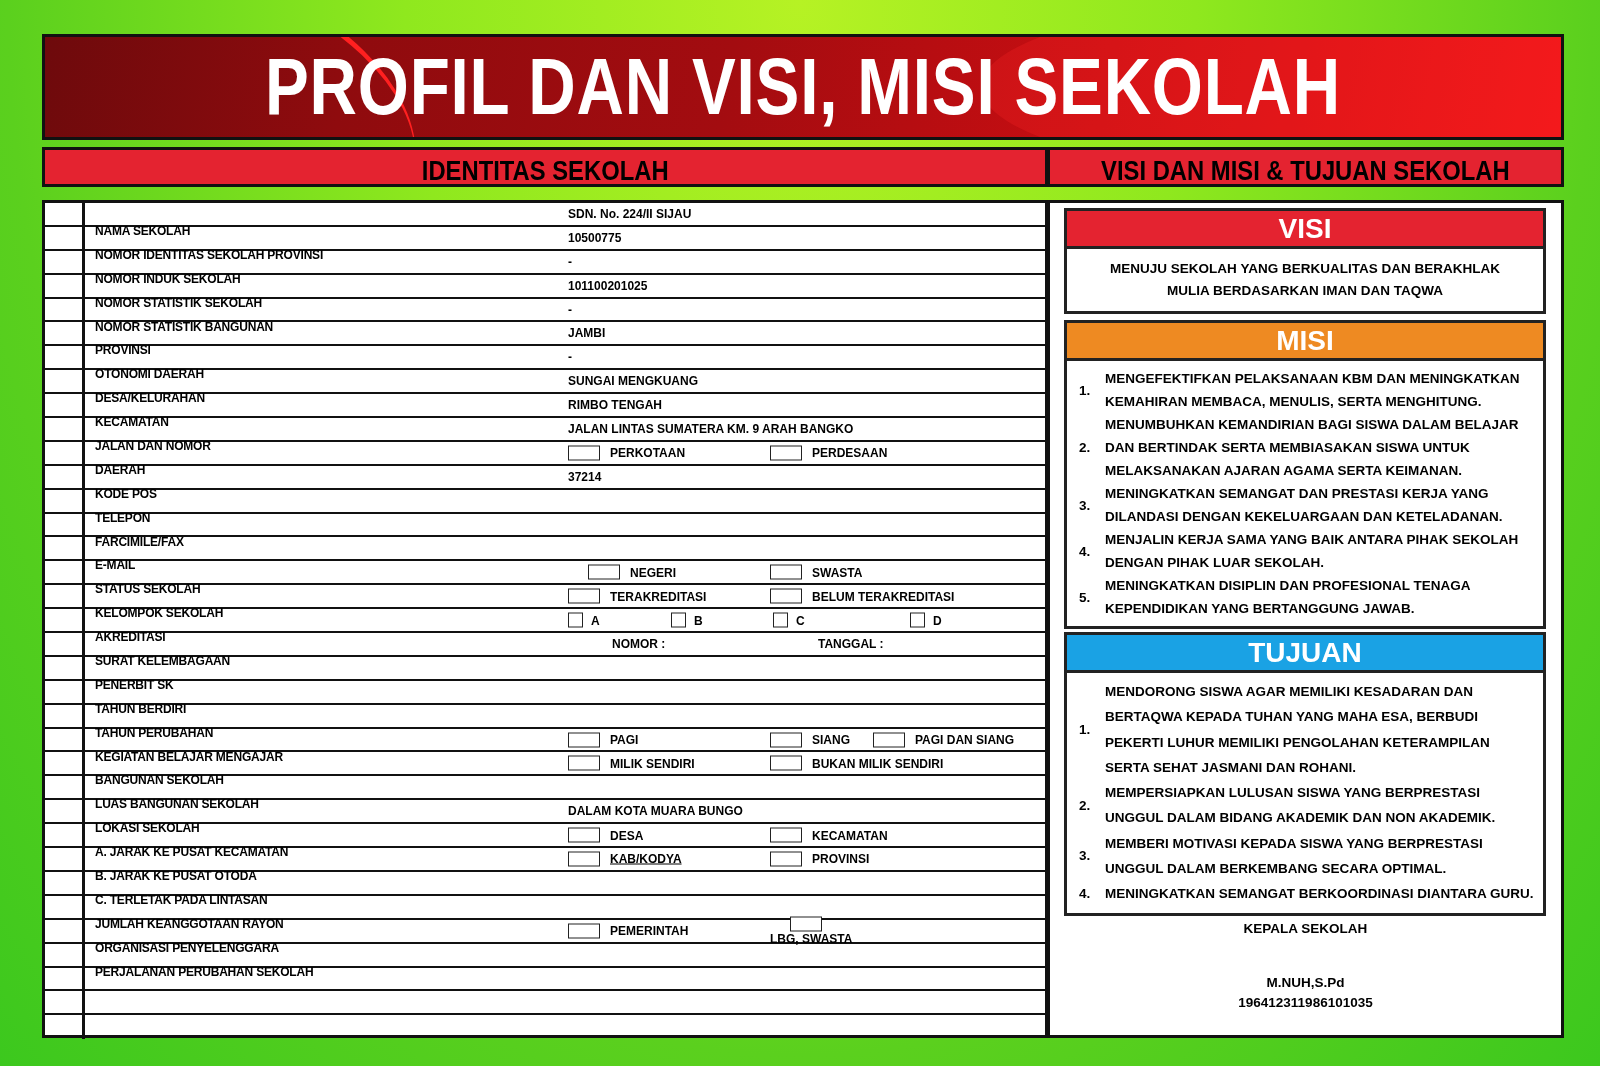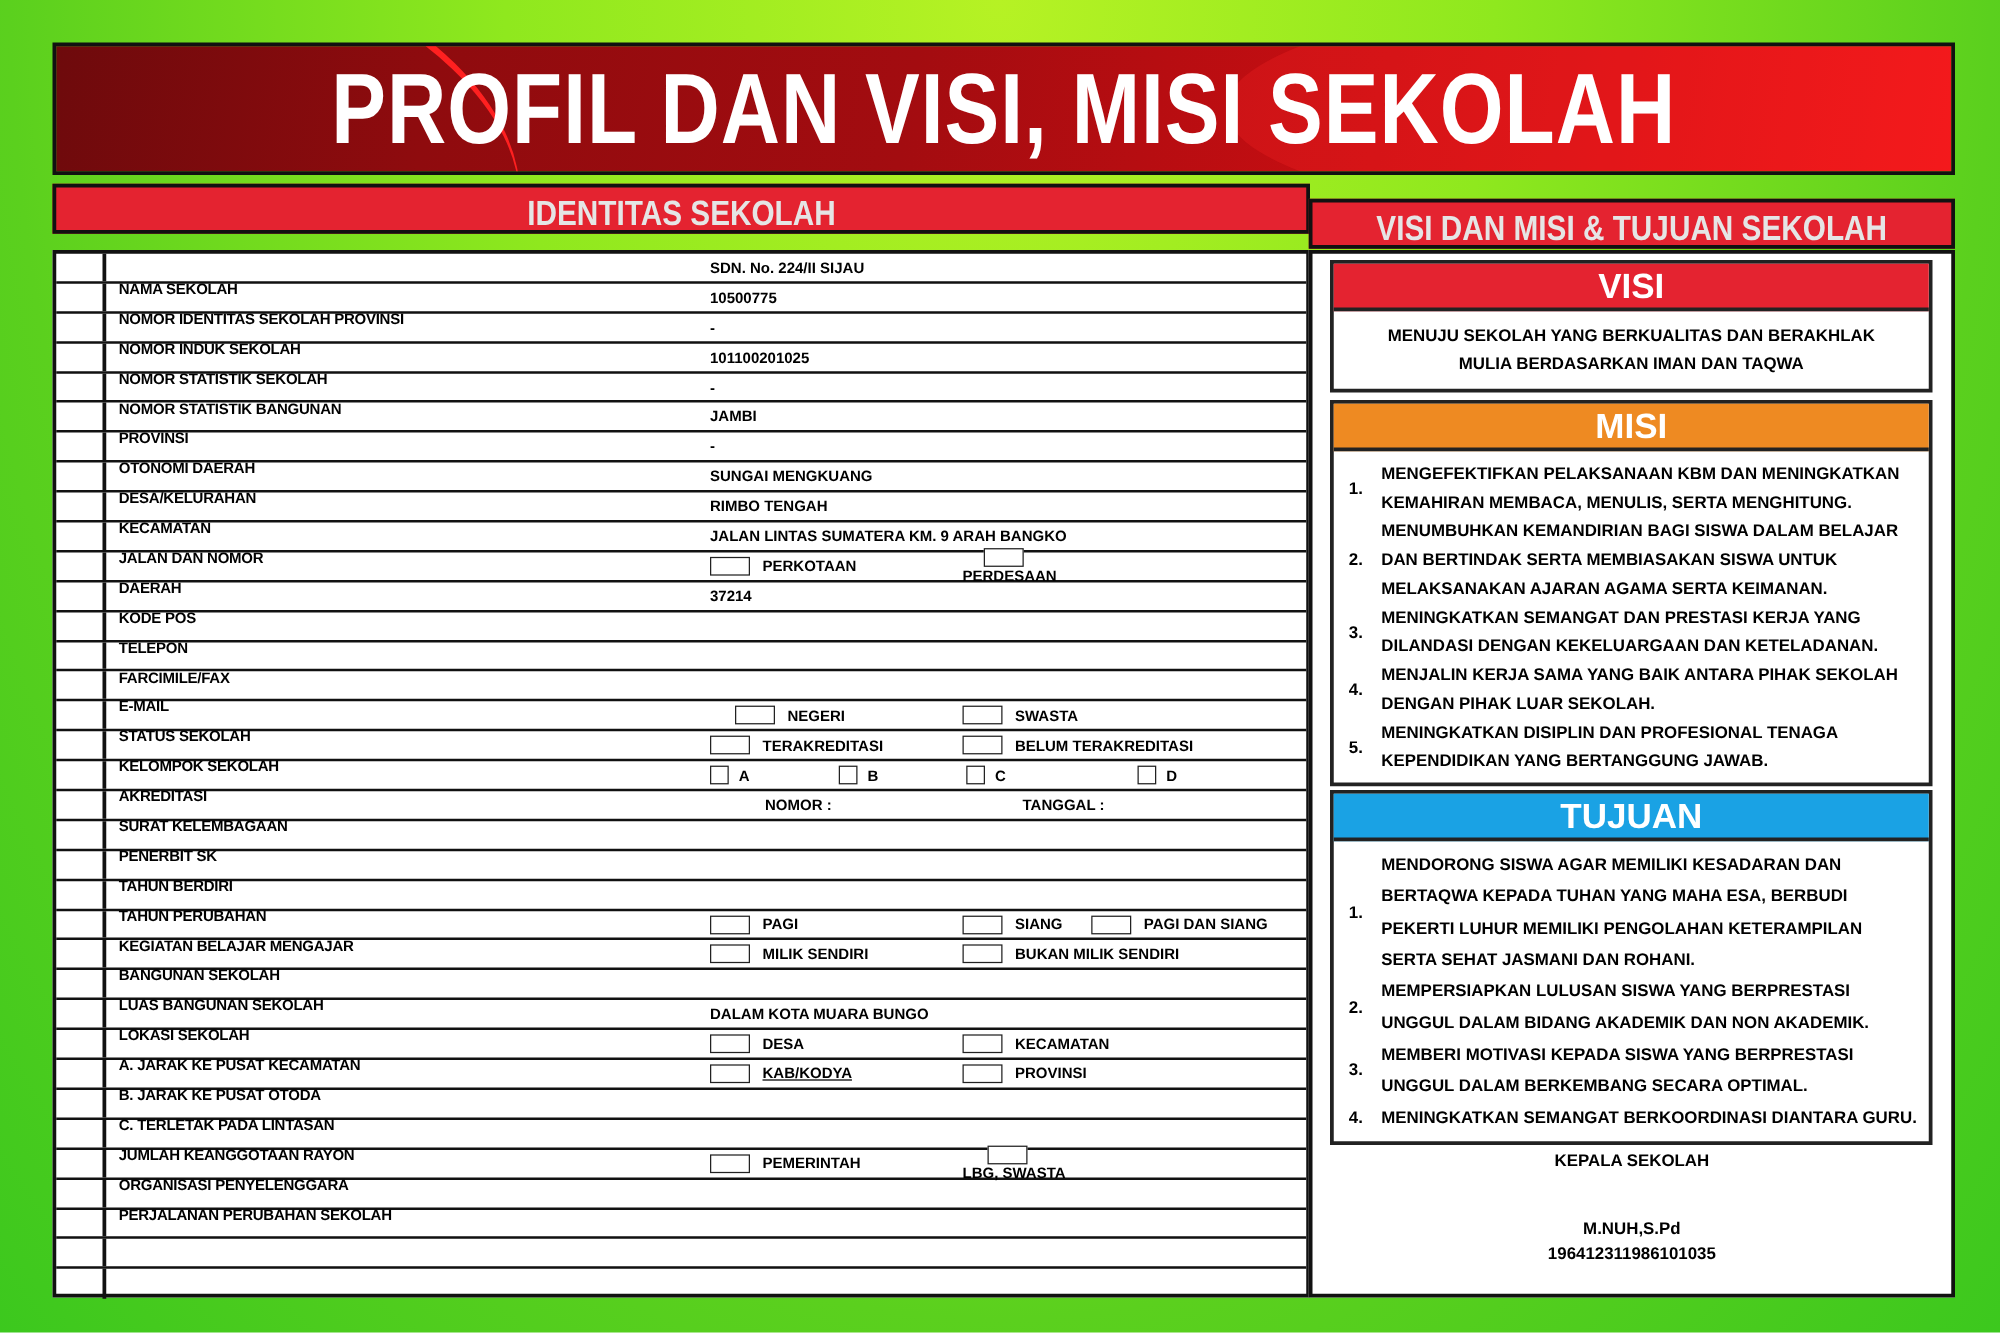--- a/index.html
+++ b/index.html
@@ -27,26 +27,26 @@
   .banner-title {
     position: relative; z-index: 2; text-align: center;
     color: #fff; font-weight: bold; font-size: 80px; line-height: 100px;
     letter-spacing: 1px;
     font-family: "Liberation Sans", sans-serif;
     transform: scaleX(0.82);
   }
   .section-header {
     position: absolute; top: 147px; height: 40px;
     background: #e42330; border: 3px solid #111;
-    color: #e5e5e5; font-weight: bold; text-align: center;
+    color: #000000; font-weight: bold; text-align: center;
     font-size: 28px; line-height: 42px;
   }
   .section-header span { display: inline-block; transform: scaleX(0.85); }
   .sh-left { left: 42px; width: 1006px; }
-  .sh-right { left: 1047px; width: 517px; margin-top: 12px; }
+  .sh-right { left: 1047px; width: 517px; }
 
   .left-table {
     position: absolute; left: 42px; top: 200px; width: 1006px; height: 838px;
     border: 3px solid #111; background: #fff;
   }
   .row {
     display: flex; height: 23.9px; border-bottom: 2px solid #111;
   }
   .row:last-child { border-bottom: none; }
   .c-no { width: 40px; border-right: 3px solid #111; }
@@ -148,21 +148,21 @@
       <div class="c-val">JALAN LINTAS SUMATERA KM. 9 ARAH BANGKO</div>
     </div>
     <div class="row">
       <div class="c-no"></div>
       <div class="c-label">DAERAH</div>
       <div class="c-val">
         <div class="opt" style="left: 12px;">
           <span class="box wide"></span>
           <span>PERKOTAAN</span>
         </div>
-        <div class="opt" style="left: 214px; flex-direction: column;">
+        <div class="opt" style="left: 214px;">
           <span class="box wide"></span>
           <span>PERDESAAN</span>
         </div>
       </div>
     </div>
     <div class="row">
       <div class="c-no"></div>
       <div class="c-label">KODE POS</div>
       <div class="c-val">37214</div>
     </div>

